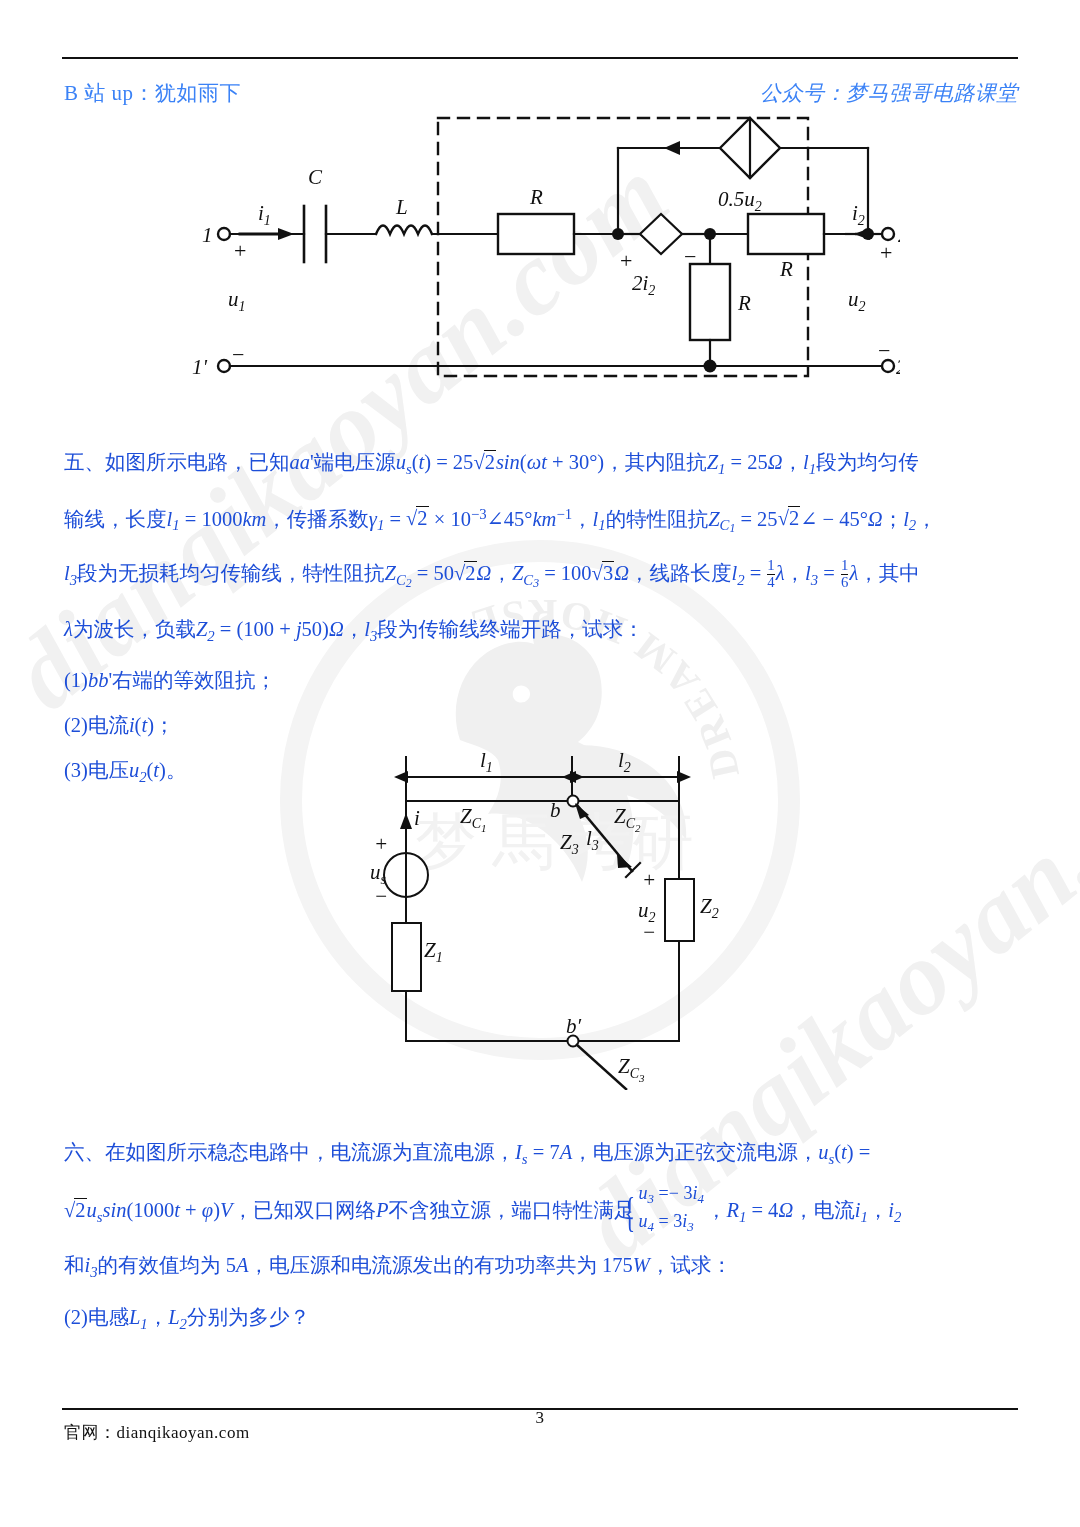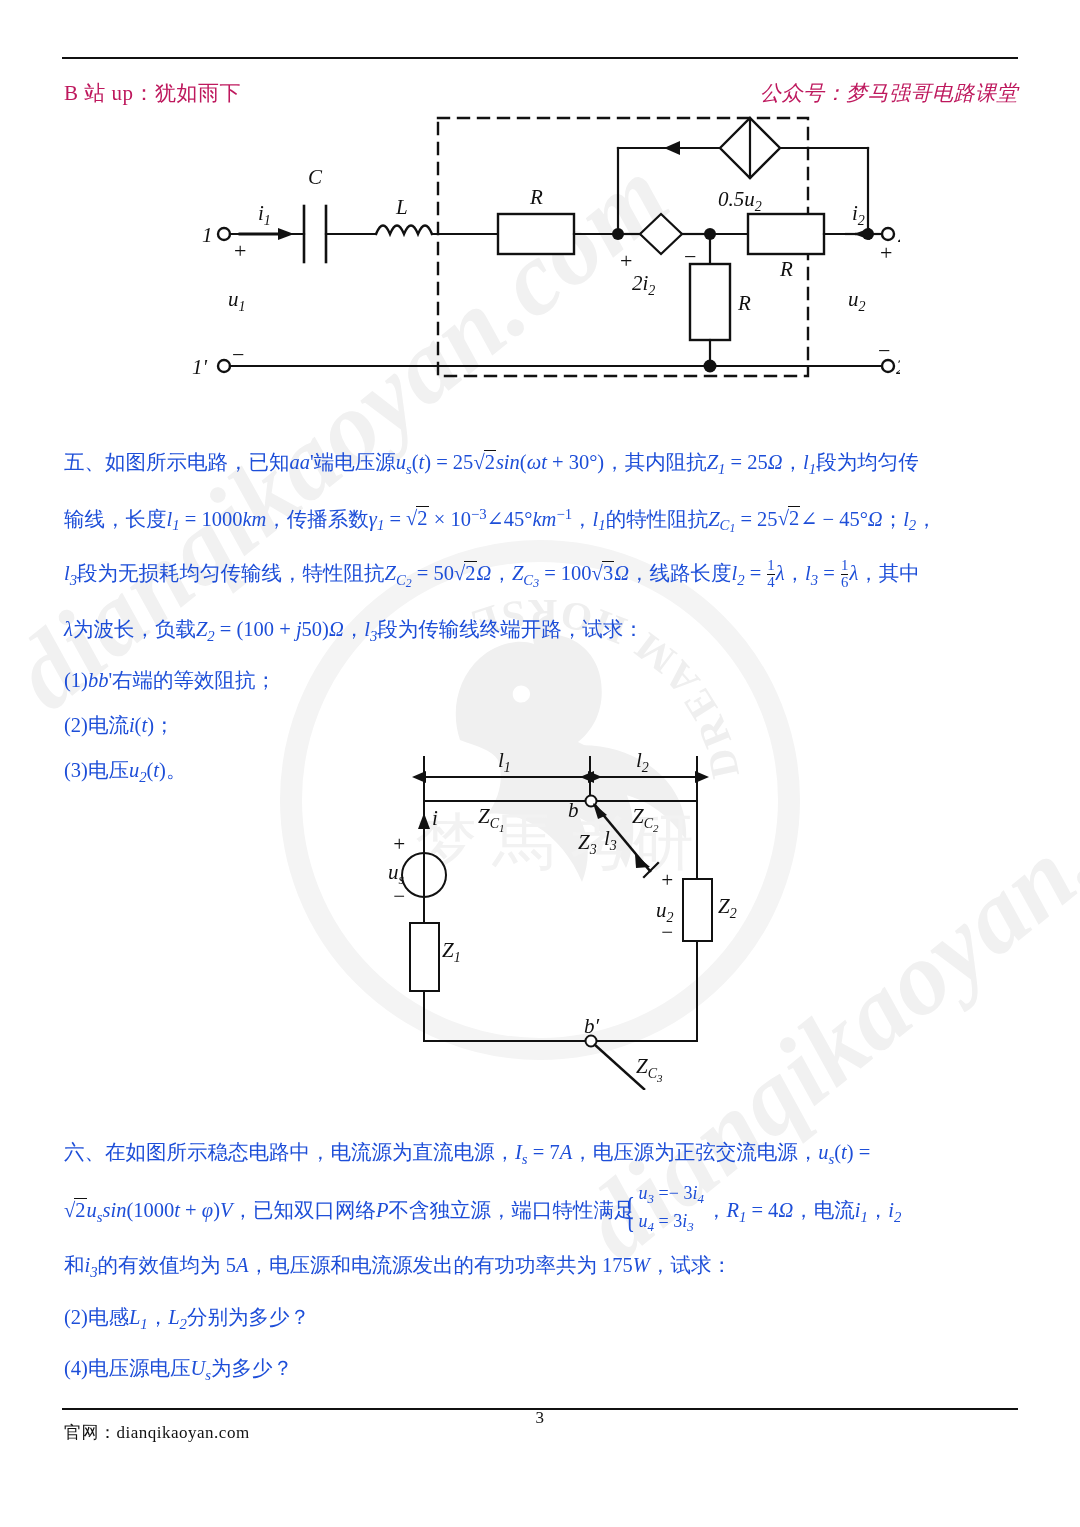--- a/index.html
+++ b/index.html
@@ -74,21 +74,21 @@
   }
   .rule-bottom {
     position: absolute; left: 62px; top: 1408px; width: 956px;
     border-top: 2.5px solid #111;
   }
   .hdr {
     position: absolute;
     top: 79px;
     font-size: 21px;
     font-family: "Liberation Serif", "DejaVu Serif", serif;
-    color: #be185d;
+    color: #3b82f6;
     letter-spacing: 0.5px;
   }
   .hdr-left  { left: 64px; }
   .hdr-right { right: 62px; font-style: italic; }
   .ftr {
     position: absolute;
     top: 1421px;
     font-size: 17px;
     color: #111;
     letter-spacing: 0.5px;
@@ -298,21 +298,21 @@
       (1)<i class="v">bb</i>'右端的等效阻抗；
     </div>
     <div class="qline">
       (2)电流<i class="v">i</i>(<i class="v">t</i>)；
     </div>
     <div class="qline">
       (3)电压<i class="v">u</i><span class="sub1">2</span>(<i class="v">t</i>)。
     </div>
   </div>
 
-  <div class="cwrap" style="left:370px; top:745px;margin-left:18px;">
+  <div class="cwrap" style="left:370px; top:745px;">
     <svg width="380" height="345" viewBox="0 0 380 345">
       <g stroke="#111" stroke-width="2" fill="none" stroke-linecap="square">
 
         <line x1="36" y1="12" x2="36" y2="56"></line>
         <line x1="202" y1="12" x2="202" y2="56"></line>
         <line x1="309" y1="12" x2="309" y2="56"></line>
 
         <line x1="38" y1="32" x2="200" y2="32"></line>
         <polygon points="38,26 24,32 38,38" fill="#111" stroke="none"></polygon>
         <polygon points="200,26 214,32 200,38" fill="#111" stroke="none"></polygon>
@@ -387,22 +387,19 @@
       <span class="rad">√<span class="rbar">2</span></span><i class="v">u</i><span class="sub1">s</span><i class="v">sin</i>(1000<i class="v">t</i> + <i class="v">φ</i>)<i class="v">V</i>，已知双口网络<i class="v">P</i>不含独立源，端口特性满足<span class="brace-group"><span class="bchar">{</span><span class="blines"><span style="display:block"><i class="v">u</i><span class="sub1">3</span> =− 3<i class="v">i</i><span class="sub1">4</span></span><span style="display:block"><i class="v">u</i><span class="sub1">4</span> = 3<i class="v">i</i><span class="sub1">3</span></span></span></span>，<i class="v">R</i><span class="sub1">1</span> = 4<i class="v">Ω</i>，电流<i class="v">i</i><span class="sub1">1</span>，<i class="v">i</i><span class="sub1">2</span>
     </div>
 
     <div class="qline">
       和<i class="v">i</i><span class="sub1">3</span>的有效值均为 5<i class="v">A</i>，电压源和电流源发出的有功功率共为 175<i class="v">W</i>，试求：
     </div>
 
     <div class="qline">
       (2)电感<i class="v">L</i><span class="sub1">1</span>，<i class="v">L</i><span class="sub1">2</span>分别为多少？
     </div>
-    <div class="qline">
-      (4)电压源电压<i class="v">U</i><span class="sub1">s</span>为多少？
-    </div>
   </div>
 
   <div class="rule-bottom"></div>
   <div class="ftr ftr-page">3</div>
   <div class="ftr ftr-left">官网：dianqikaoyan.com</div>
 
 </div>
 
 </body></html>

